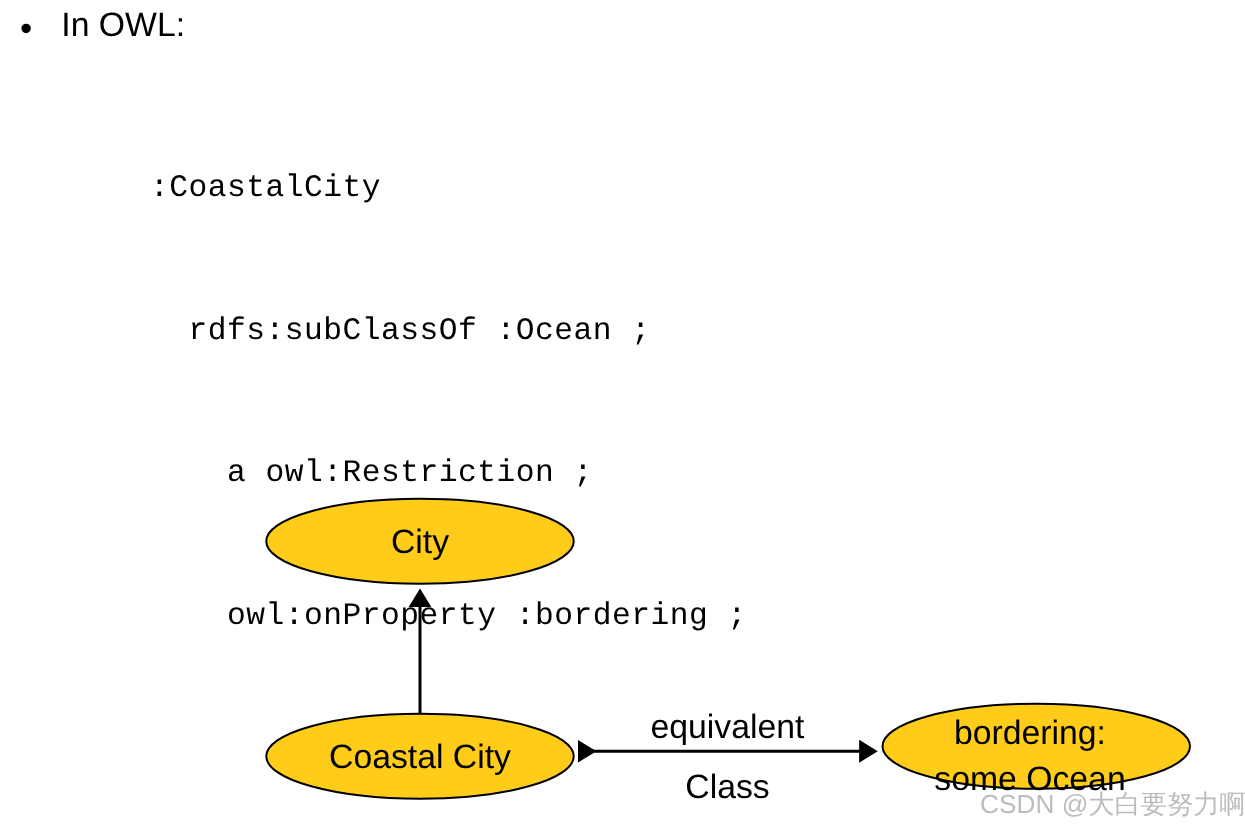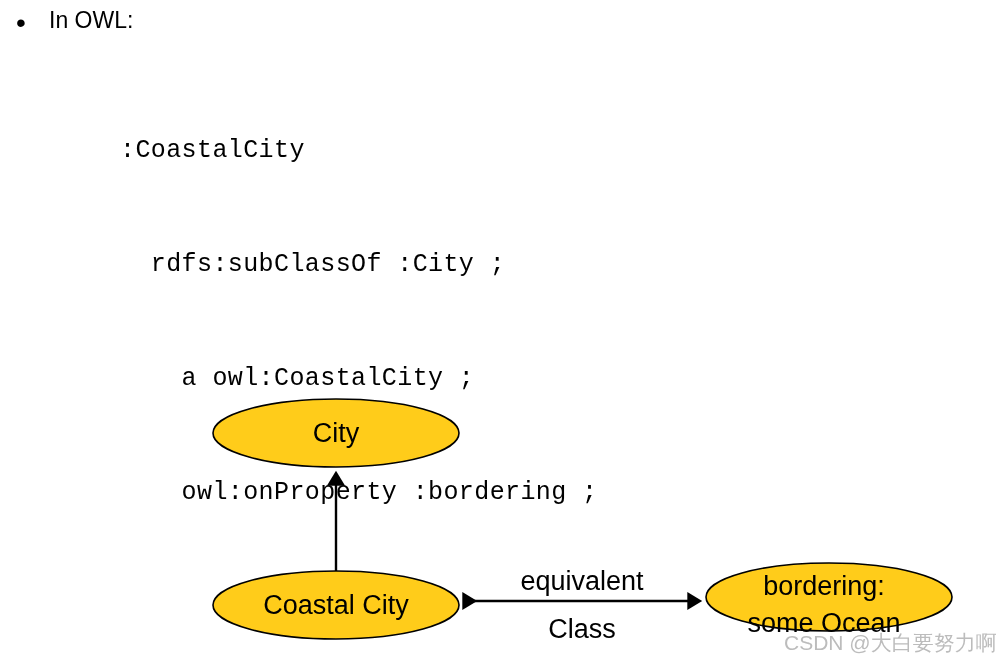--- a/index.html
+++ b/index.html
@@ -29,21 +29,21 @@
     left: 16px;
     top: 6px;
     font-size: 28px;
     line-height: 34px;
     font-family: "Liberation Sans", sans-serif;
   }
   #bullet-text {
     position: absolute;
     left: 49px;
     top: 2px;
-    font-size: 23px;
+    font-size: 27px;
     line-height: 36px;
     font-family: "Liberation Sans", sans-serif;
     white-space: pre;
   }
 
   
   #code-block {
     position: absolute;
     left: 120px;
     top: 56px;
@@ -106,22 +106,22 @@
 </head>
 <body>
 
 <div id="bullet-row">
   <span id="bullet-marker">•</span>
   <span id="bullet-text">In OWL:</span>
 </div>
 
 <div id="code-block">
   <span class="code-line">:CoastalCity</span>
-  <span class="code-line">  rdfs:subClassOf :City ;</span>
-  <span class="code-line">    a owl:CoastalCity ;</span>
+  <span class="code-line">  rdfs:subClassOf :Ocean ;</span>
+  <span class="code-line">    a owl:Restriction ;</span>
   <span class="code-line">    owl:onProperty :bordering ;</span>
   
 </div>
 
 <div id="diagram">
   <svg id="diagram-svg" width="996" height="662" viewBox="0 0 996 662" xmlns="http://www.w3.org/2000/svg">
 
     <defs>
       <marker id="arrowhead-up" markerWidth="10" markerHeight="10" refX="3.2" refY="5" orient="auto" markerUnits="strokeWidth">
         <path d="M 0,1.2 L 0,8.8 L 6.2,5 z" fill="#000000"></path>

